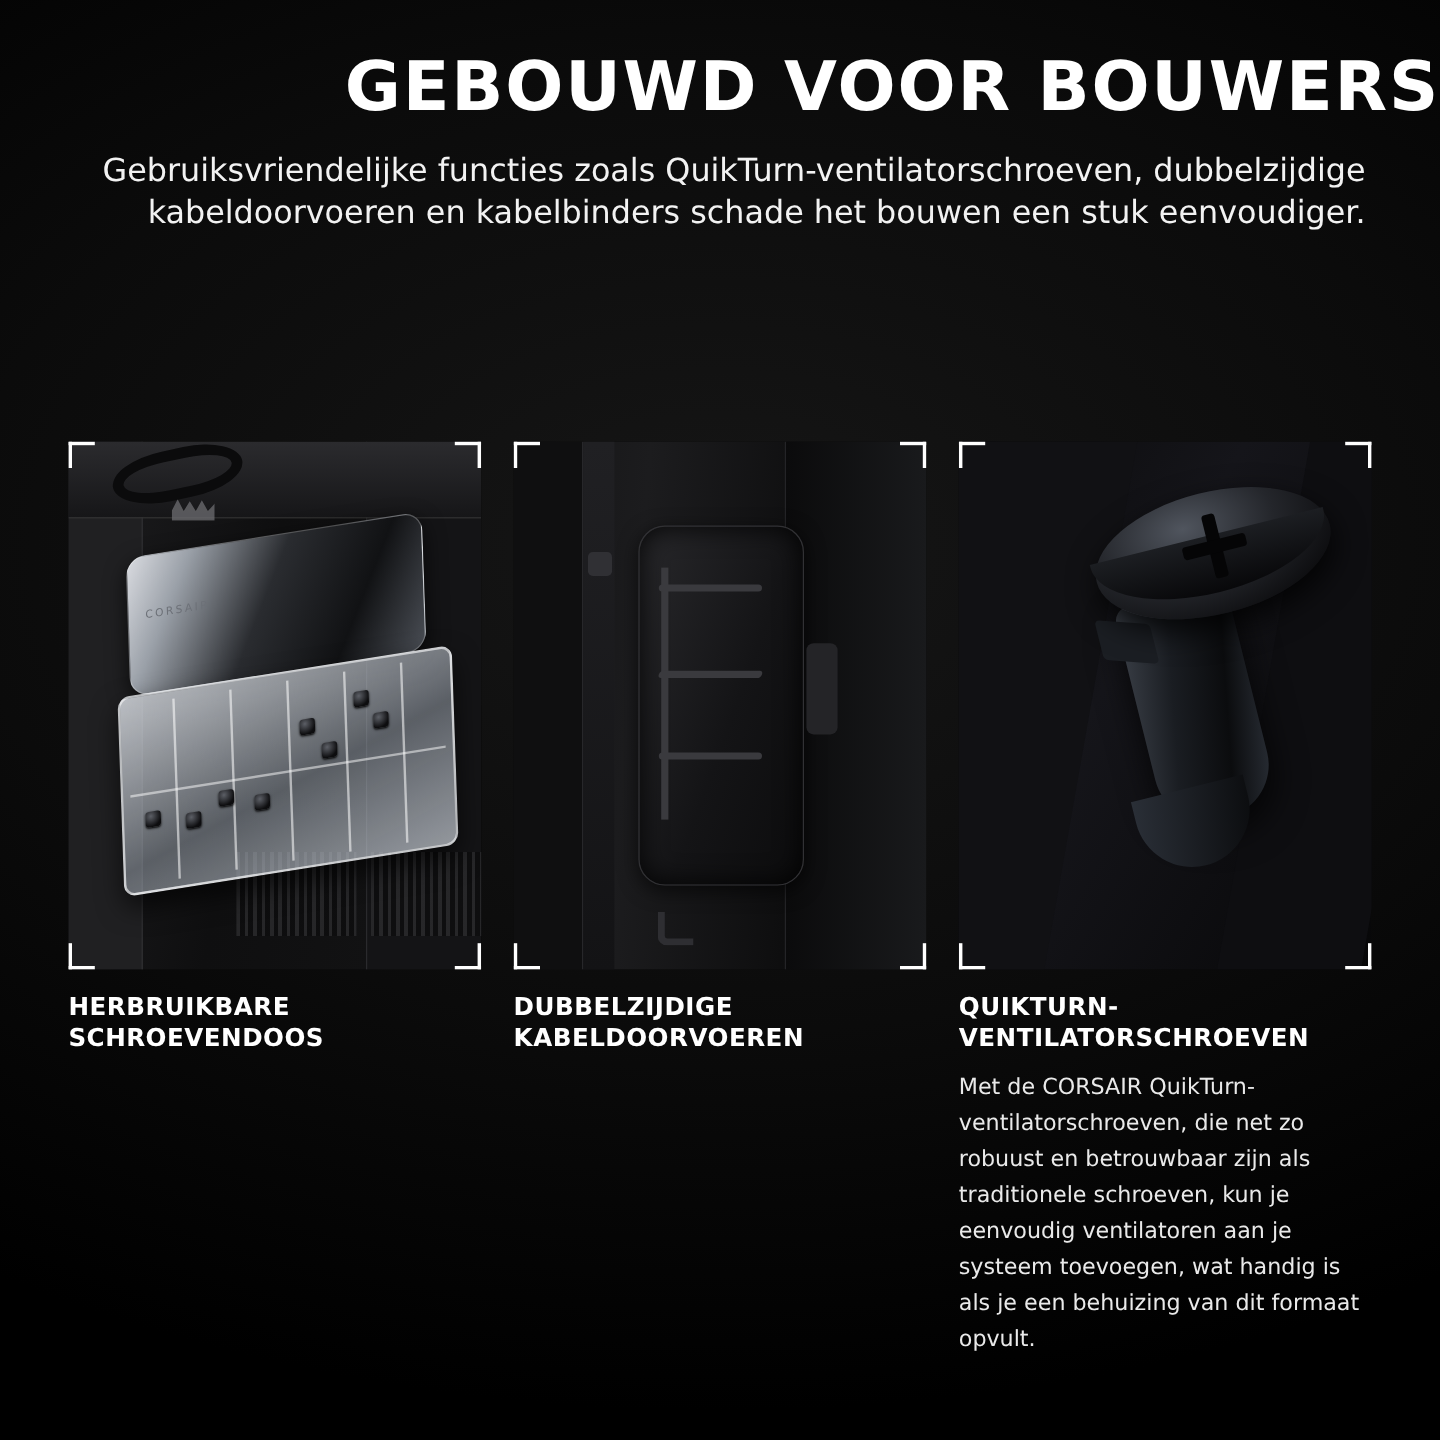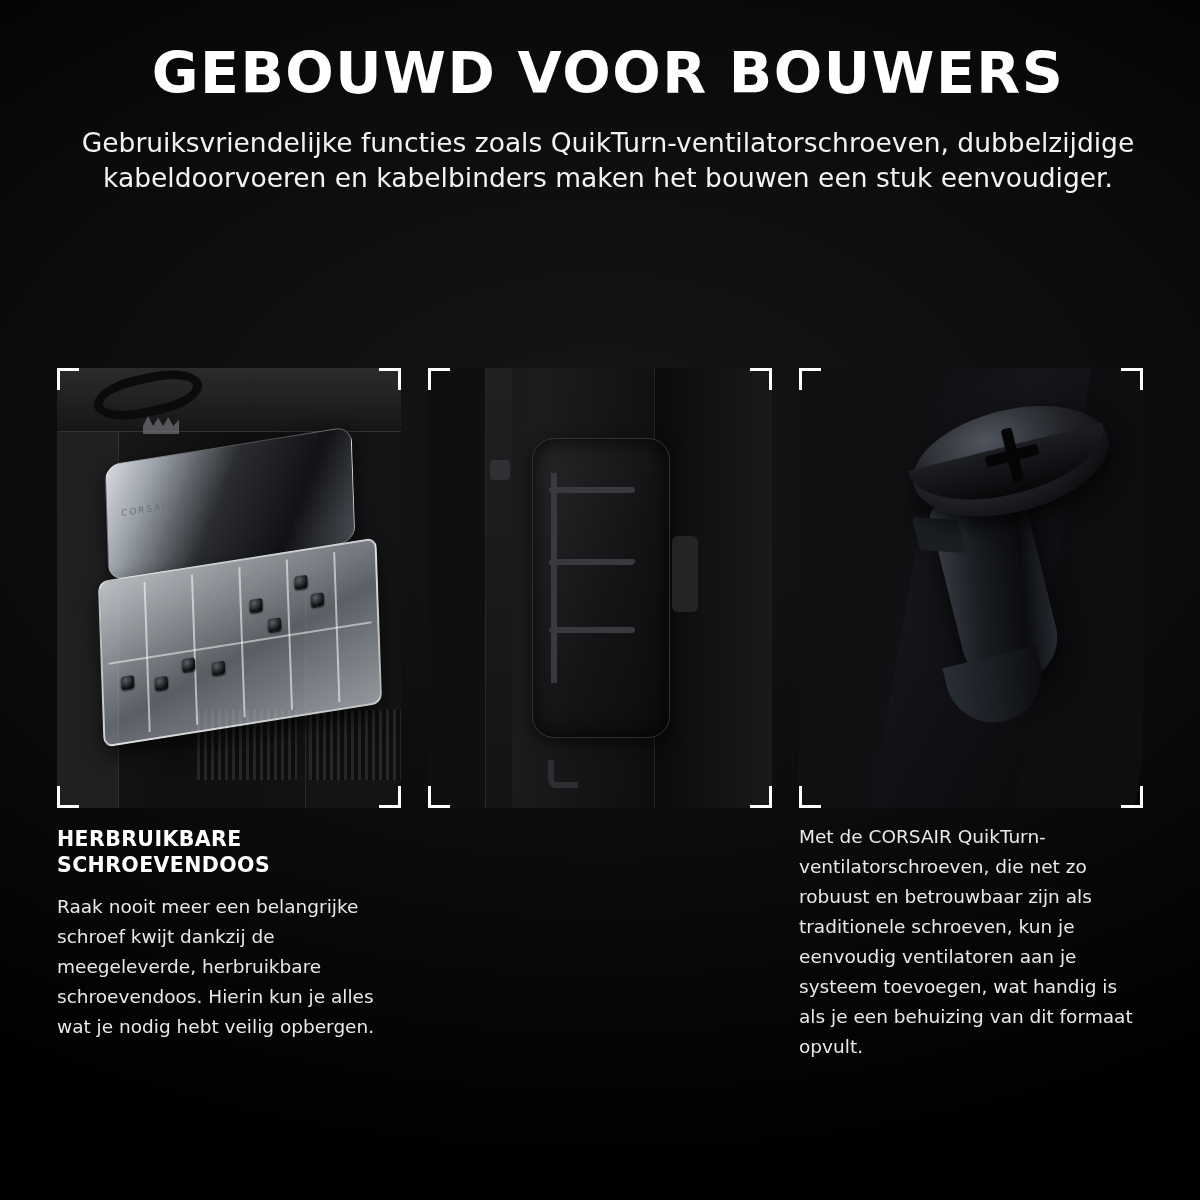--- a/index.html
+++ b/index.html
@@ -10,21 +10,21 @@
     overflow: hidden;
   }
   .page {
     position: relative;
     width: 1200px; height: 1200px;
     background: radial-gradient(ellipse 1400px 900px at 50% 38%, #161616 0%, #0b0b0b 45%, #000000 80%);
     color: #ffffff;
   }
 
   
-  .header { padding-top: 44px; text-align: center; margin-left: 16px; }
+  .header { padding-top: 44px; text-align: right; margin-left: 16px; }
   .headline {
     font-family: "DejaVu Sans", sans-serif;
     font-weight: 700;
     font-size: 57px;
     letter-spacing: 1.5px;
     line-height: 1.05;
     text-transform: uppercase;
     color: #ffffff;
   }
   .subhead {
@@ -152,21 +152,21 @@
     font-size: 18.5px; line-height: 1.62; color:#e9e9e9; font-weight:400;
   }
 </style>
 </head>
 <body>
 
 <div class="page">
 
   <div class="header">
     <h1 class="headline">GEBOUWD VOOR BOUWERS</h1>
-    <p class="subhead">Gebruiksvriendelijke functies zoals QuikTurn-ventilatorschroeven, dubbelzijdige kabeldoorvoeren en kabelbinders maken het bouwen een stuk eenvoudiger.</p>
+    <p class="subhead">Gebruiksvriendelijke functies zoals QuikTurn-ventilatorschroeven, dubbelzijdige kabeldoorvoeren en kabelbinders schade het bouwen een stuk eenvoudiger.</p>
   </div>
 
   <div class="grid">
 
     <div class="col">
       <div class="frame">
         <div class="art1">
           <div class="a1-panelL"></div>
           <div class="a1-panelR"></div>
           <div class="a1-top"></div>
@@ -195,21 +195,20 @@
             <div class="screw" style="left:196px; top:24px"></div>
             <div class="screw" style="left:212px; top:44px"></div>
           </div>
         </div>
         <div class="corner c-tl"></div>
         <div class="corner c-tr"></div>
         <div class="corner c-bl"></div>
         <div class="corner c-br"></div>
       </div>
       <h2 class="cap-title">HERBRUIKBARE SCHROEVENDOOS</h2>
-      <p class="cap-body">Raak nooit meer een belangrijke schroef kwijt dankzij de meegeleverde, herbruikbare schroevendoos. Hierin kun je alles wat je nodig hebt veilig opbergen.</p>
     </div>
 
     <div class="col">
       <div class="frame">
         <div class="art2">
           <div class="a2-left"></div>
           <div class="a2-rail"></div>
           <div class="a2-right"></div>
           <div class="a2-notch"></div>
           <div class="a2-grommet">
@@ -219,36 +218,38 @@
             <div class="a2-z" style="top:188px; width:86px;"></div>
           </div>
           <div class="a2-lug"></div>
           <div class="a2-hook"></div>
         </div>
         <div class="corner c-tl"></div>
         <div class="corner c-tr"></div>
         <div class="corner c-bl"></div>
         <div class="corner c-br"></div>
       </div>
+      <h2 class="cap-title">DUBBELZIJDIGE KABELDOORVOEREN</h2>
     </div>
 
     <div class="col">
       <div class="frame">
         <div class="art3">
           <div class="a3-bg1"></div>
           <div class="a3-bg2"></div>
           <div class="a3-shaft"></div>
           <div class="a3-tip"></div>
           <div class="a3-wing"></div>
           <div class="a3-head"></div>
           <div class="a3-headband"></div>
           <div class="a3-cross"></div>
         </div>
         <div class="corner c-tl"></div>
         <div class="corner c-tr"></div>
         <div class="corner c-bl"></div>
         <div class="corner c-br"></div>
       </div>
+      <h2 class="cap-title">QUIKTURN-VENTILATORSCHROEVEN</h2>
       <p class="cap-body">Met de CORSAIR QuikTurn-ventilatorschroeven, die net zo robuust en betrouwbaar zijn als traditionele schroeven, kun je eenvoudig ventilatoren aan je systeem toevoegen, wat handig is als je een behuizing van dit formaat opvult.</p>
     </div>
 
   </div>
 </div>
 
 </body></html>

